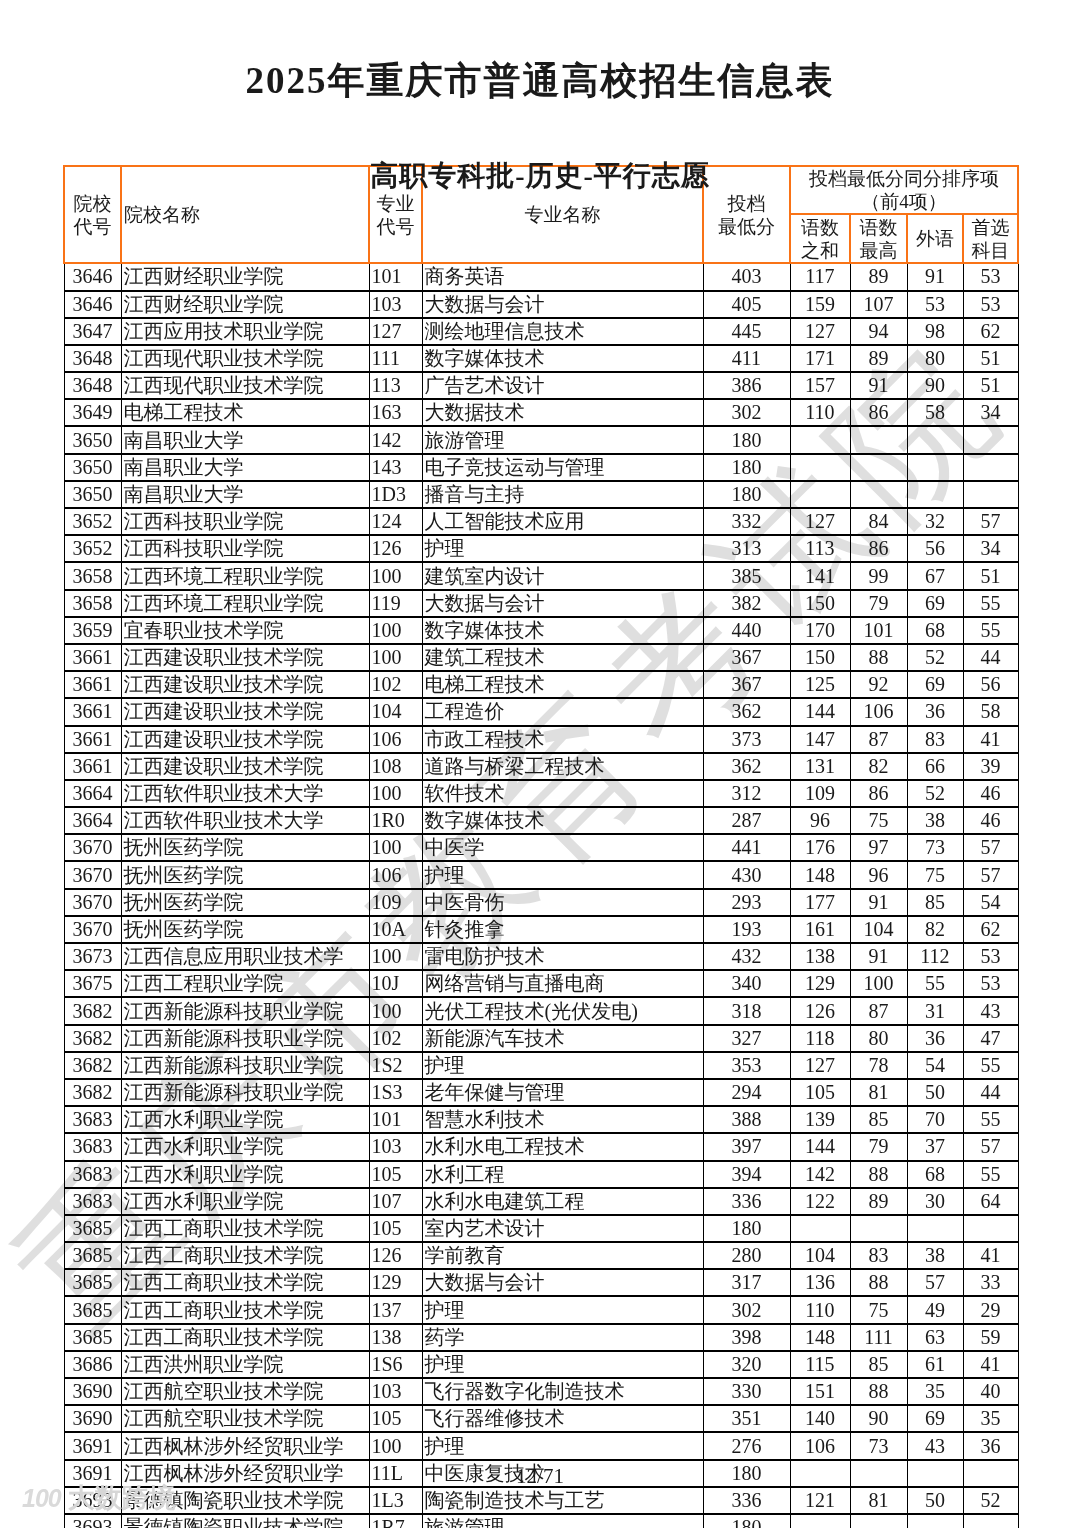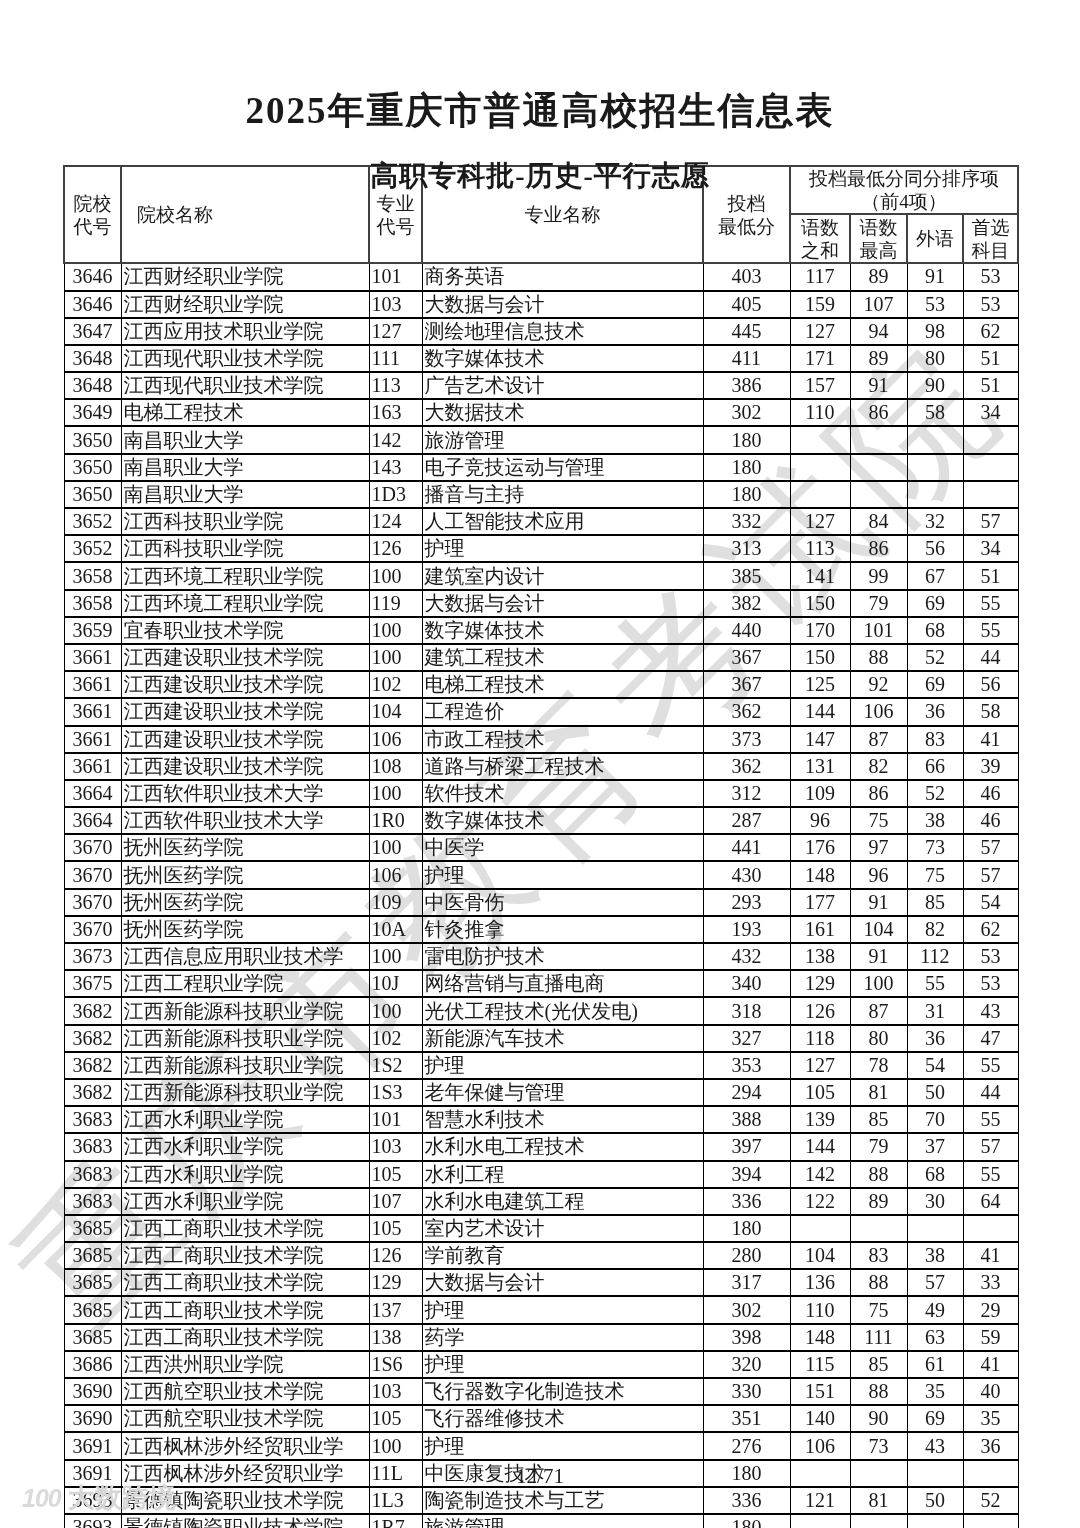--- a/index.html
+++ b/index.html
@@ -10,33 +10,33 @@
   }
   .page { position:absolute; inset:0; }
   .watermark {
     position:absolute; left:512px; top:837px;
     transform:translate(-50%,-50%) rotate(-45deg);
     font-size:150px; letter-spacing:14px; white-space:nowrap;
     color:rgba(80,80,80,0.18); z-index:0; font-weight:normal;
   }
   .title {
     position:absolute; top:56px; left:0; width:100%; text-align:center;
-    font-size:37px; font-weight:bold; z-index:2; letter-spacing:2px;margin-top:30px;
+    font-size:37px; font-weight:bold; z-index:2; letter-spacing:2px;
   }
   .subtitle {
     position:absolute; top:121px; left:0; width:100%; text-align:center;
     font-size:28px; font-weight:bold; z-index:2; letter-spacing:1px;margin-top:36px;
   }
   table.admissions {
     position:absolute; left:63px; top:165px; width:954px;
     border-collapse:collapse; table-layout:fixed; z-index:1;
     background:transparent;
   }
   table.admissions th {
-    border:2px solid #404040; font-weight:normal; font-size:19px;
+    border:2px solid #f97316; font-weight:normal; font-size:19px;
     line-height:1.22; text-align:center; white-space:pre-line; padding:0;
   }
   table.admissions thead tr.hr1 { height:48px; }
   table.admissions thead tr.hr2 { height:49px; }
   table.admissions td {
     border:1.5px solid #000; border-top-width:2px; border-bottom-width:2px;
     font-size:20px; height:25.2px; line-height:23px;
     padding:0 2px; overflow:hidden; white-space:nowrap; background:transparent;
   }
   td.c0 { text-align:center; }
@@ -77,21 +77,21 @@
         <col style="width:87px">
         <col style="width:60px">
       <col style="width:57px">
         <col style="width:56px">
         <col style="width:55px">
     </colgroup>
     <thead>
       <tr class="hr1">
         <th rowspan="2">院校
 代号</th>
-        <th rowspan="2" style="text-align:left; padding-left:15px;">院校名称</th>
+        <th rowspan="2" style="text-align:left; padding-left:2px;">院校名称</th>
         <th rowspan="2">专业
 代号</th>
         <th rowspan="2">专业名称</th>
         <th rowspan="2">投档
 最低分</th>
         <th colspan="4">投档最低分同分排序项
 （前4项）</th>
       </tr>
       <tr class="hr2">
         <th>语数

